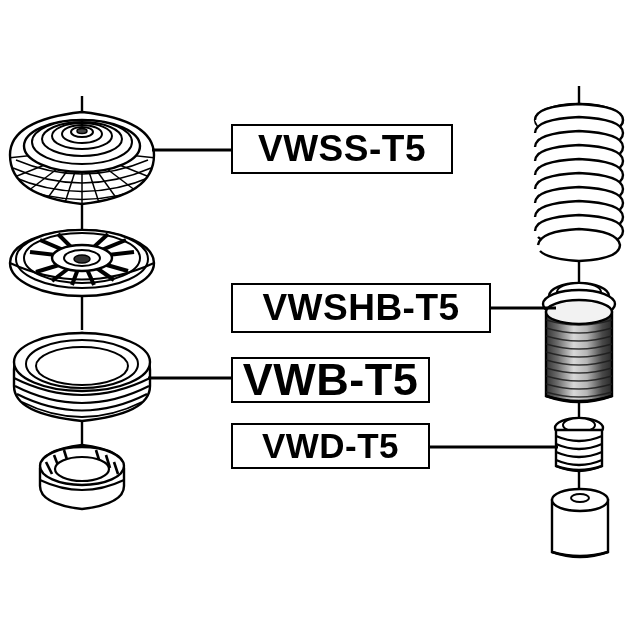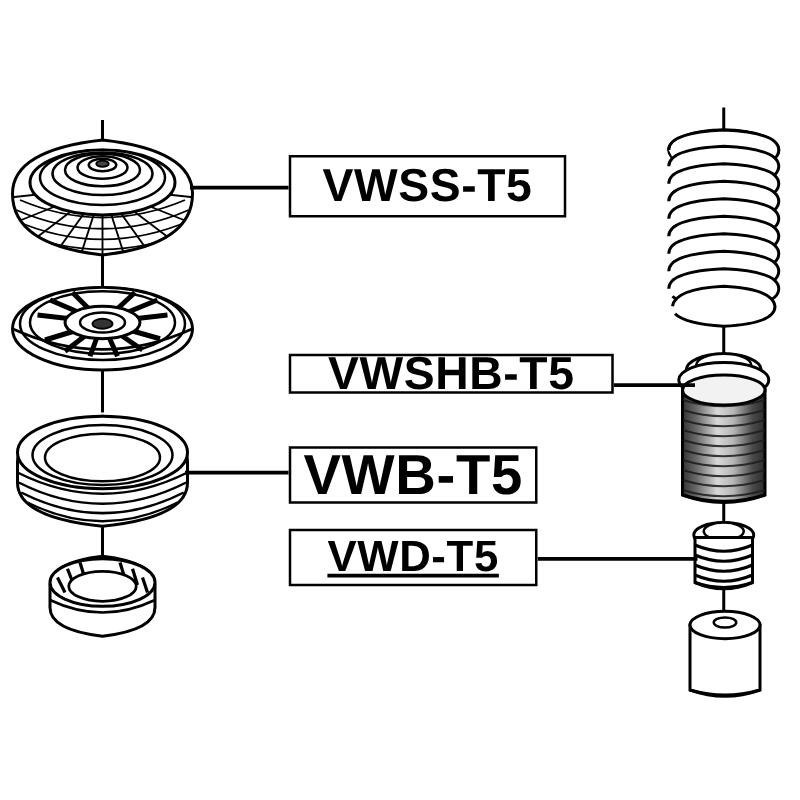--- a/index.html
+++ b/index.html
@@ -33,23 +33,23 @@
     display: flex;
     align-items: center;
     justify-content: center;
     color: #000000;
     font-weight: bold;
     letter-spacing: 0.5px;
     white-space: nowrap;
     z-index: 5;
   }
   .lbl-0 { left: 231px; top: 124px; width: 222px; height: 50px; font-size: 37px; }
-  .lbl-1 { left: 231px; top: 283px; width: 260px; height: 32px; font-size: 37px; }
+  .lbl-1 { left: 231px; top: 283px; width: 260px; height: 50px; font-size: 37px; }
   .lbl-2 { left: 231px; top: 357px; width: 199px; height: 46px; font-size: 45px; }
-  .lbl-3 { left: 231px; top: 423px; width: 199px; height: 46px; font-size: 35px; text-decoration: underline; }
+  .lbl-3 { left: 231px; top: 423px; width: 199px; height: 46px; font-size: 35px; }
 </style>
 </head>
 <body>
 
 <div id="canvas">
 
   <svg id="diagram-svg" viewBox="0 0 640 640">
     <defs>
       <clipPath id="clip-dome">
         <path d="M 10 155 Q 10 120 82 112 Q 154 120 154 155 Q 154 196 82 204 Q 10 196 10 155 Z"></path>

